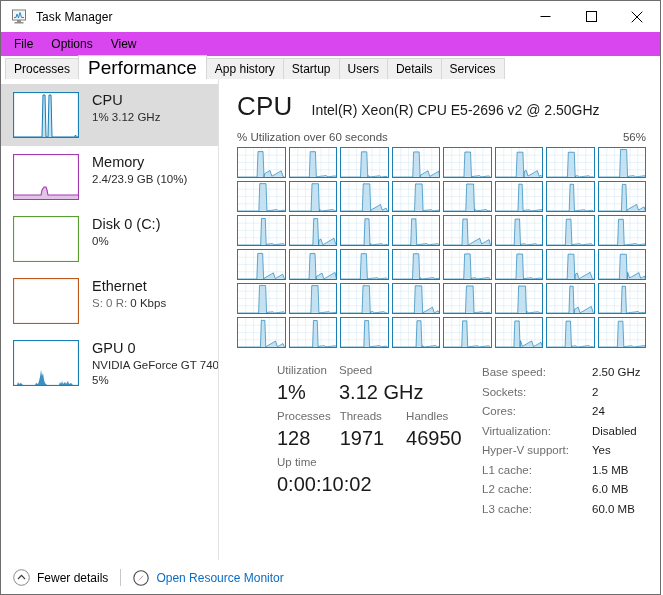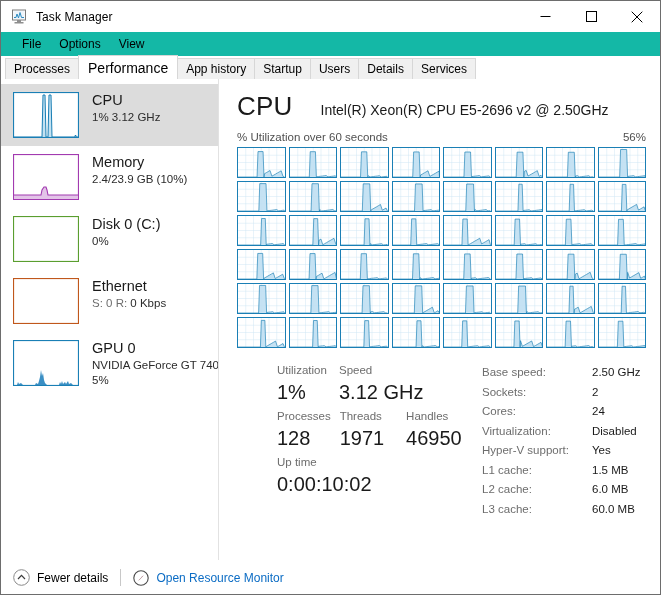--- a/index.html
+++ b/index.html
@@ -56,22 +56,22 @@
     padding: 0;
   }
   .winbtn svg { display: block; }
 
   
   .menubar {
     height: 24px;
     flex: 0 0 24px;
     display: flex;
     align-items: center;
-    padding-left: 12px;
-    background: #14b8a6;
+    padding-left: 4px;
+    background: #d946ef;
   }
   .menuitem {
     font-size: 12px;
     color: #000000;
     padding: 2px 9px;
     line-height: 16px;
     cursor: default;
   }
 
   
@@ -104,21 +104,21 @@
     position: relative;
     z-index: 1;
     white-space: nowrap;
   }
   .tab.active {
     background: #ffffff;
     border-color: #d7d7d7;
     height: 24px;
     padding-top: 4px;
     z-index: 3;
-    font-size: 14px;
+    font-size: 19px;
     padding-left: 9px; padding-right: 9px; text-align: center;
   }
 
   
   .content {
     flex: 1 1 auto;
     display: flex;
     position: relative;
     min-height: 0;
   }
@@ -179,21 +179,21 @@
   }
   .main-title {
     font-size: 26px;
     color: #1a1a1a;
     line-height: 30px;
     letter-spacing: 0.2px;
   }
   .main-model {
     font-size: 14px;
     color: #1a1a1a;
-    margin-left: 28px;
+    margin-left: 19px;
     line-height: 30px;
     white-space: nowrap;
   }
   .graph-labels {
     display: flex;
     justify-content: space-between;
     font-size: 11.5px;
     color: #505050;
     margin-top: 6px;
     margin-bottom: 4px;

